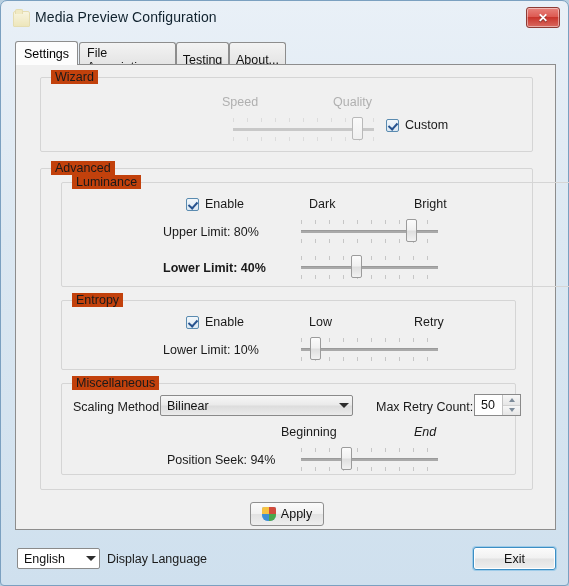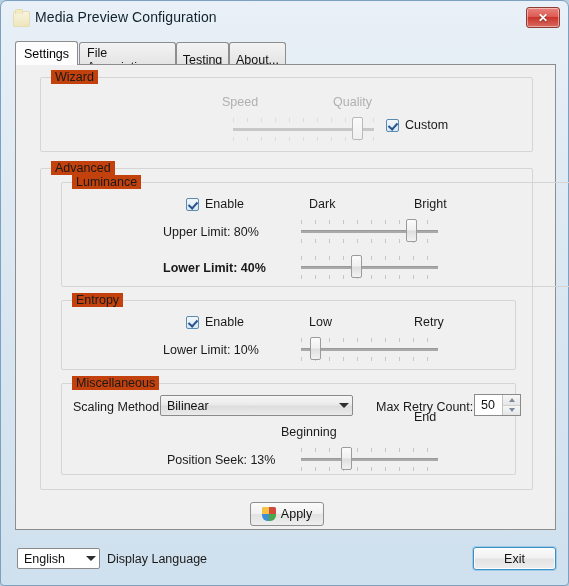--- a/index.html
+++ b/index.html
@@ -307,23 +307,23 @@
             <div class="sbtn">
                 <i class="tri-up"></i>
               </div>
             <div class="sbtn">
                 <i class="tri-dn"></i>
               </div>
           </div>
         </div>
 
         <div class="lbl" style="left:219px;top:41px;">Beginning</div>
-        <div class="lbl" style="left:352px;top:26px;">End</div>
-
-        <div class="lbl" style="left:105px;top:69px;">Position Seek: 13%</div>
+        <div class="lbl" style="left:352px;top:41px;font-style:italic;">End</div>
+
+        <div class="lbl" style="left:105px;top:69px;">Position Seek: 94%</div>
         <div class="slider" style="left:239px;top:58px;width:137px;">
           <div class="ticks top"></div>
           <div class="track"></div>
           <div class="ticks bot"></div>
           <div class="thumb" style="left:33%;"></div>
         </div>
       </div>
     </div>
 
     <div class="btn" style="left:234px;top:437px;width:74px;height:24px;">

